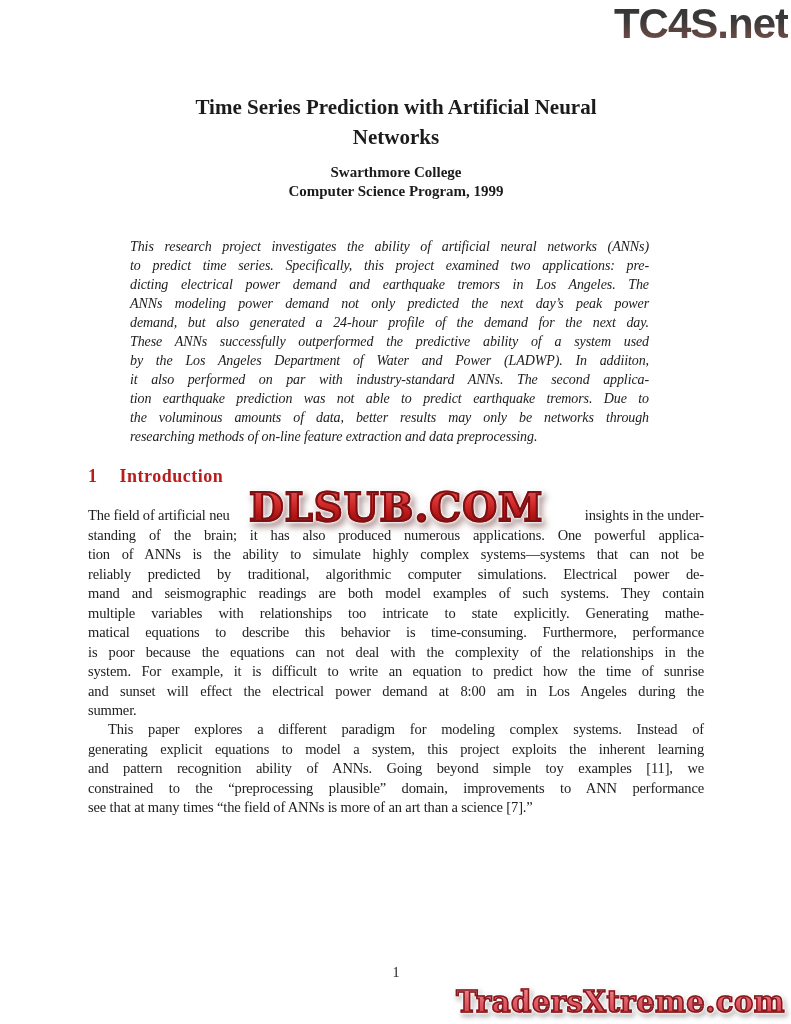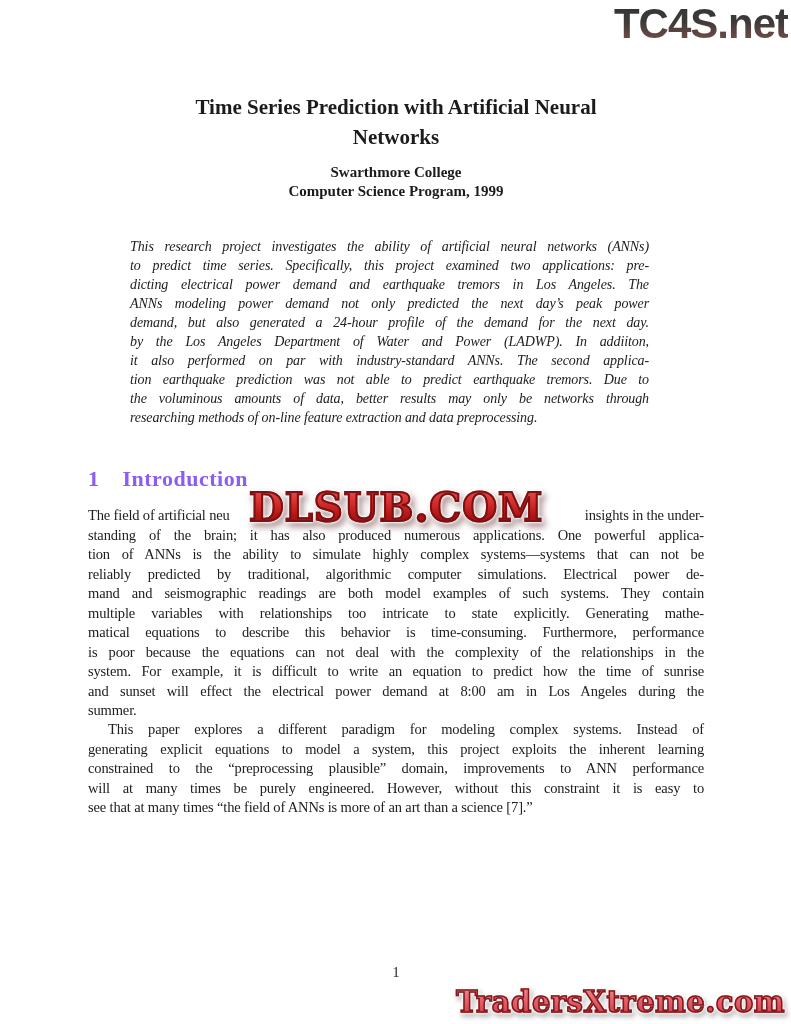--- a/index.html
+++ b/index.html
@@ -60,21 +60,21 @@
   
   .abstract{
     position:absolute;left:130px;top:237px;width:519px;
     font-style:italic;font-size:14px;line-height:19px;
     letter-spacing:-.1px;
   }
 
   
   .section-heading{
     position:absolute;left:88px;top:466px;margin:0;
-    font-size:22px;letter-spacing:.5px;font-weight:bold;color:#8b5cf6;
+    font-size:18px;letter-spacing:.5px;font-weight:bold;color:#b91c1c;
   }
   .sec-num{display:inline-block;}
   .sec-title{display:inline-block;margin-left:17px;}
 
   
   .para{position:absolute;left:88px;width:616px;font-size:14.5px;line-height:19.5px;letter-spacing:-.15px;}
   .para1{top:506px;}
   .para2{top:720px;}
   .lines > div{text-align:justify;text-align-last:justify;}
   .lines > div:last-child{text-align-last:left;}
@@ -101,20 +101,21 @@
       <div>Computer Science Program, 1999</div>
     </div>
   </header>
 
   <section class="abstract lines">
       <div>This research project investigates the ability of artificial neural networks (ANNs)</div>
       <div>to predict time series. Specifically, this project examined two applications: pre-</div>
       <div>dicting electrical power demand and earthquake tremors in Los Angeles. The</div>
       <div>ANNs modeling power demand not only predicted the next day’s peak power</div>
       <div>demand, but also generated a 24-hour profile of the demand for the next day.</div>
+      <div>These ANNs successfully outperformed the predictive ability of a system used</div>
       <div>by the Los Angeles Department of Water and Power (LADWP). In addiiton,</div>
       <div>it also performed on par with industry-standard ANNs. The second applica-</div>
       <div>tion earthquake prediction was not able to predict earthquake tremors. Due to</div>
       <div>the voluminous amounts of data, better results may only be networks through</div>
       <div>researching methods of on-line feature extraction and data preprocessing.</div>
     </section>
 
   <h2 class="section-heading">
     <span class="sec-num">1</span>
     <span class="sec-title">Introduction</span>
@@ -137,22 +138,22 @@
         <div>and sunset will effect the electrical power demand at 8:00 am in Los Angeles during the</div>
         <div>summer.</div>
       </div>
   </div>
 
   <div class="wm wm-dlsub">DLSUB.COM</div>
 
   <div class="para para2 lines">
       <div>This paper explores a different paradigm for modeling complex systems. Instead of</div>
       <div>generating explicit equations to model a system, this project exploits the inherent learning</div>
+      <div>and pattern recognition ability of ANNs. Going beyond simple toy examples [11], we</div>
       <div>constrained to the “preprocessing plausible” domain, improvements to ANN performance</div>
-      <div>will at many times be purely engineered. However, without this constraint it is easy to</div>
       <div>see that at many times “the field of ANNs is more of an art than a science [7].”</div>
     </div>
 
   <div class="page-number">1</div>
 
   <div class="wm wm-traders">TradersXtreme.com</div>
 
 </div>
 
 </body></html>

